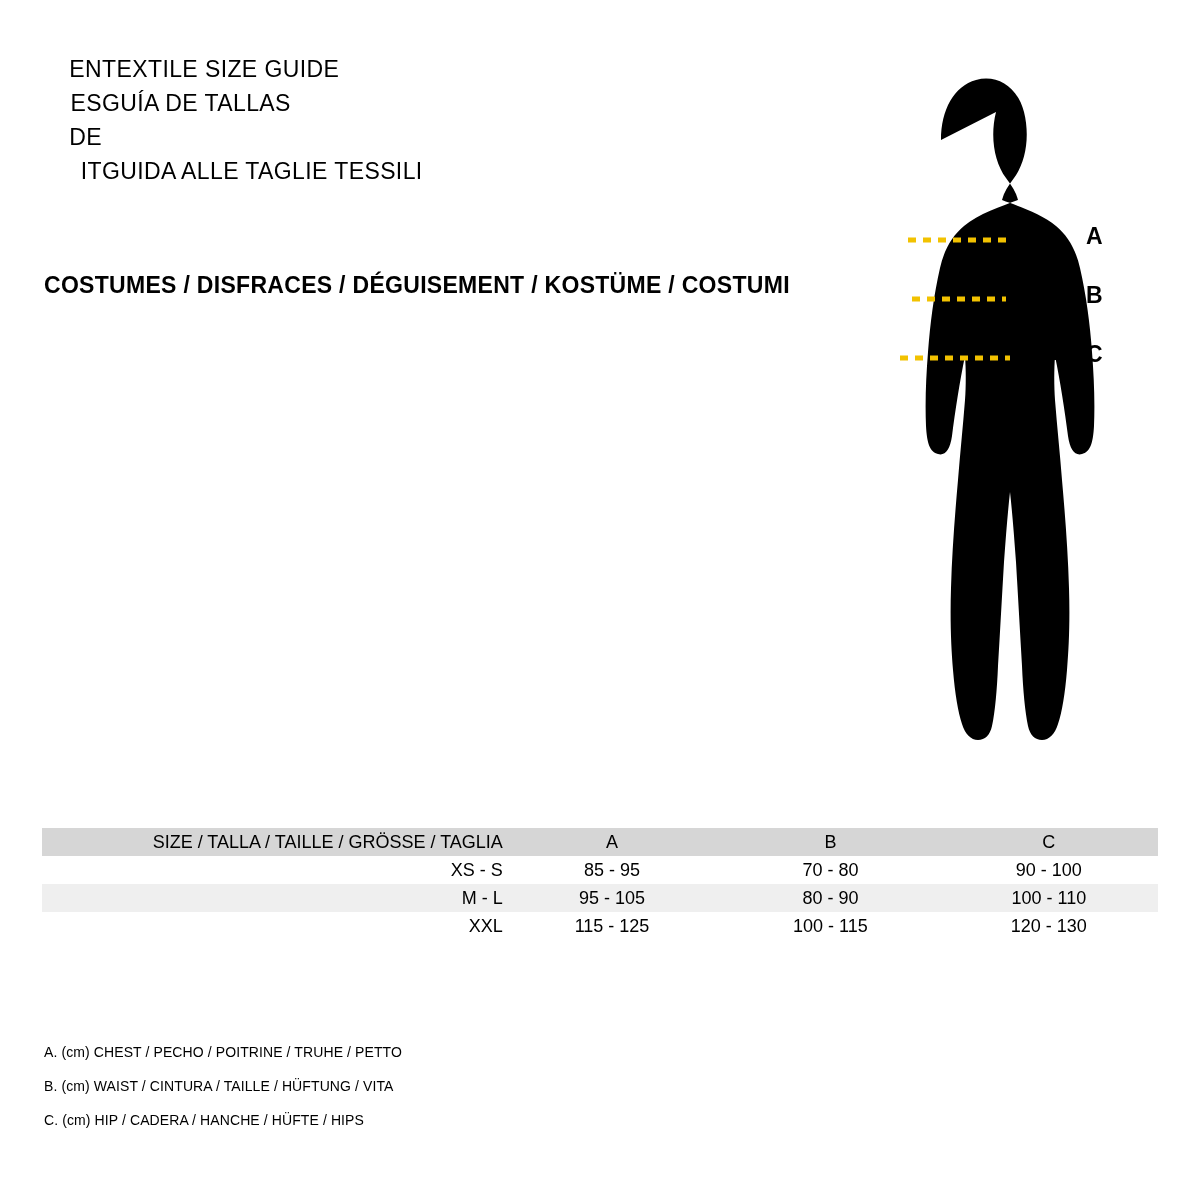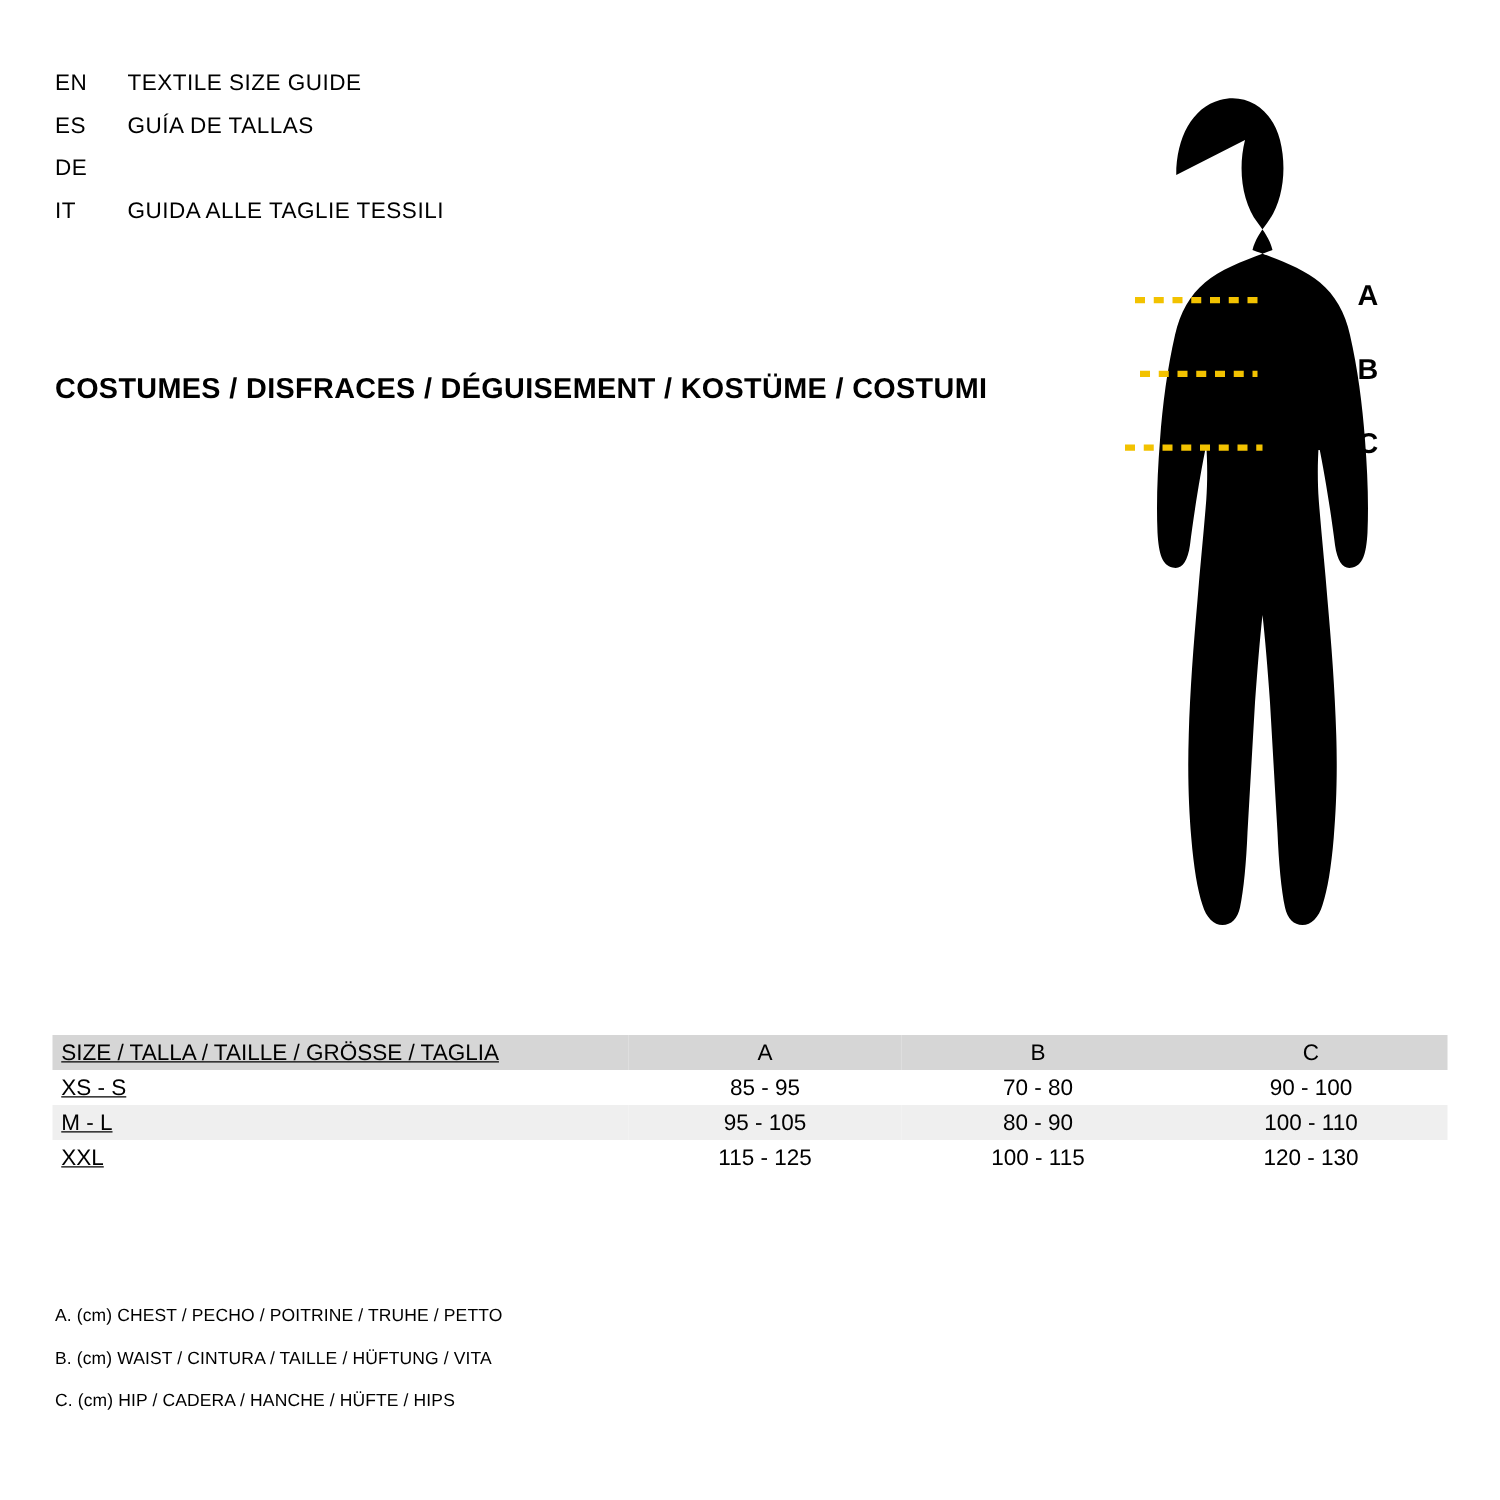--- a/index.html
+++ b/index.html
@@ -23,37 +23,37 @@
   .lang-block {
     position: absolute;
     left: 44px;
     top: 56px;
     width: 780px;
   }
   .lang-row {
     display: flex;
     align-items: baseline;
     height: 34px;
-    font-size: 18px;
+    font-size: 23px;
     letter-spacing: 0.4px;
+    text-align: right;
   }
   .lang-code {
     width: 58px;
     flex: 0 0 58px;
   }
   .lang-label { white-space: nowrap; }
 
   .costumes-line {
     position: absolute;
     left: 44px;
     top: 272px;
     font-size: 23px;
     font-weight: bold;
     letter-spacing: 0.3px;
-    margin-top: 25px;
   }
 
   
   .figure-area {
     position: absolute;
     left: 860px;
     top: 40px;
     width: 300px;
     height: 700px;
   }
@@ -95,24 +95,23 @@
   }
   table.size-table th,
   table.size-table td {
     padding: 0;
     height: 28px;
     font-weight: normal;
     vertical-align: middle;
   }
   table.size-table th.c-size,
   table.size-table td.c-size {
-    text-align: left;
+    text-align: right;
     padding-left: 7px;
     width: 460px;
-    text-decoration: underline;
   }
   table.size-table th.c-val,
   table.size-table td.c-val {
     text-align: center;
     width: 218px;
   }
   table.size-table thead tr { background: #d6d6d6; }
   table.size-table tbody tr:nth-child(odd) { background: #ffffff; }
   table.size-table tbody tr:nth-child(even) { background: #efefef; }
 

